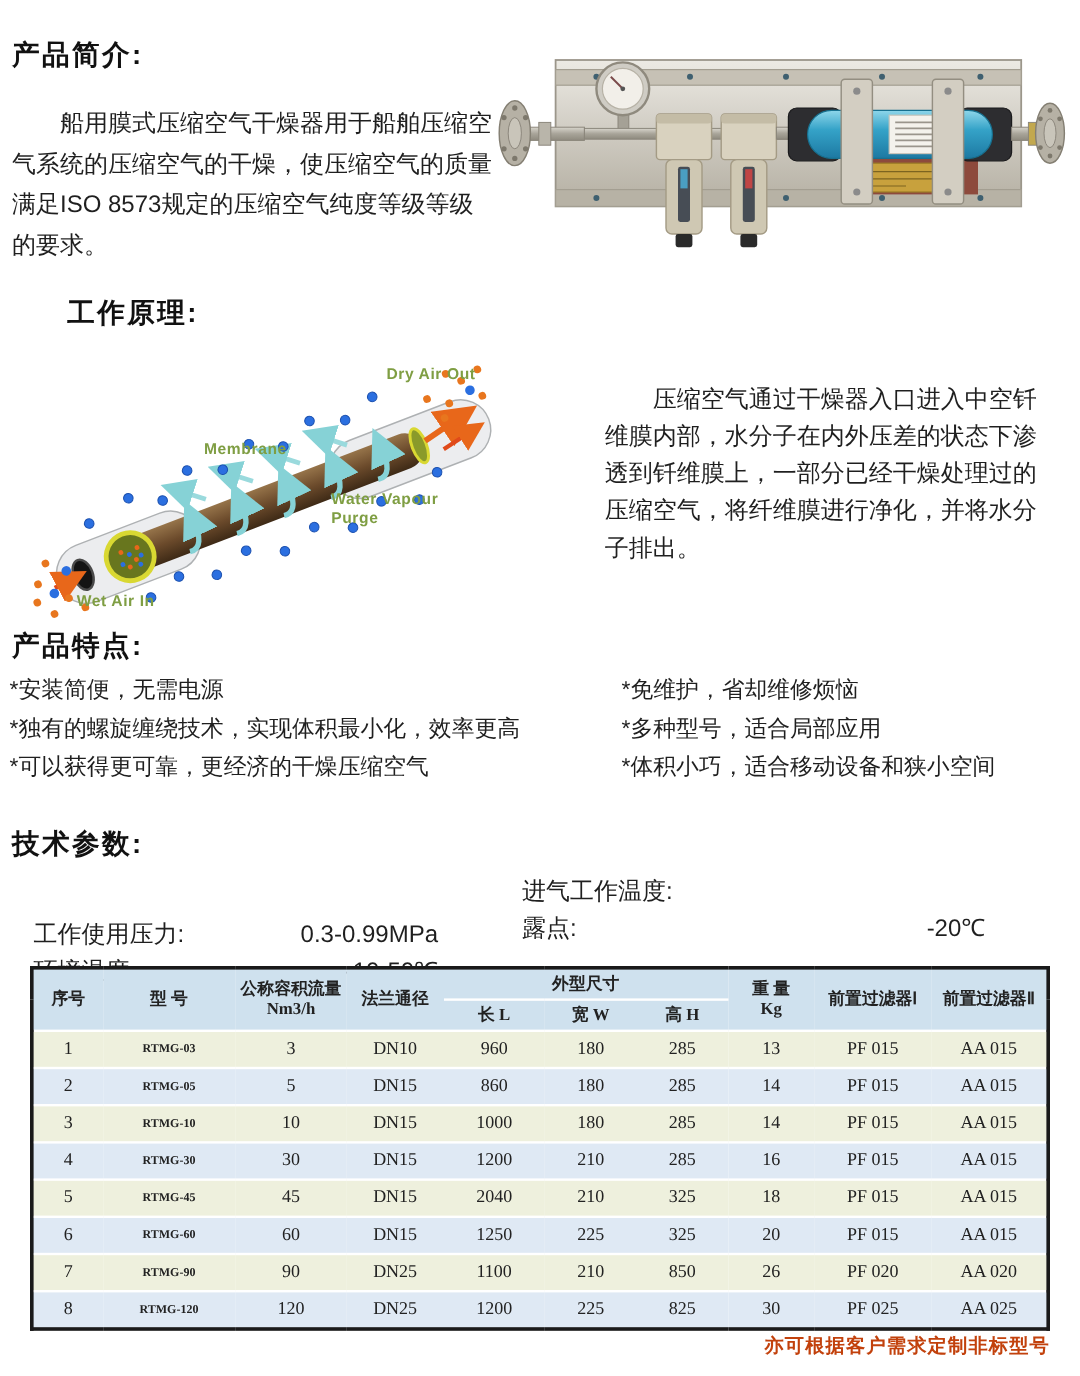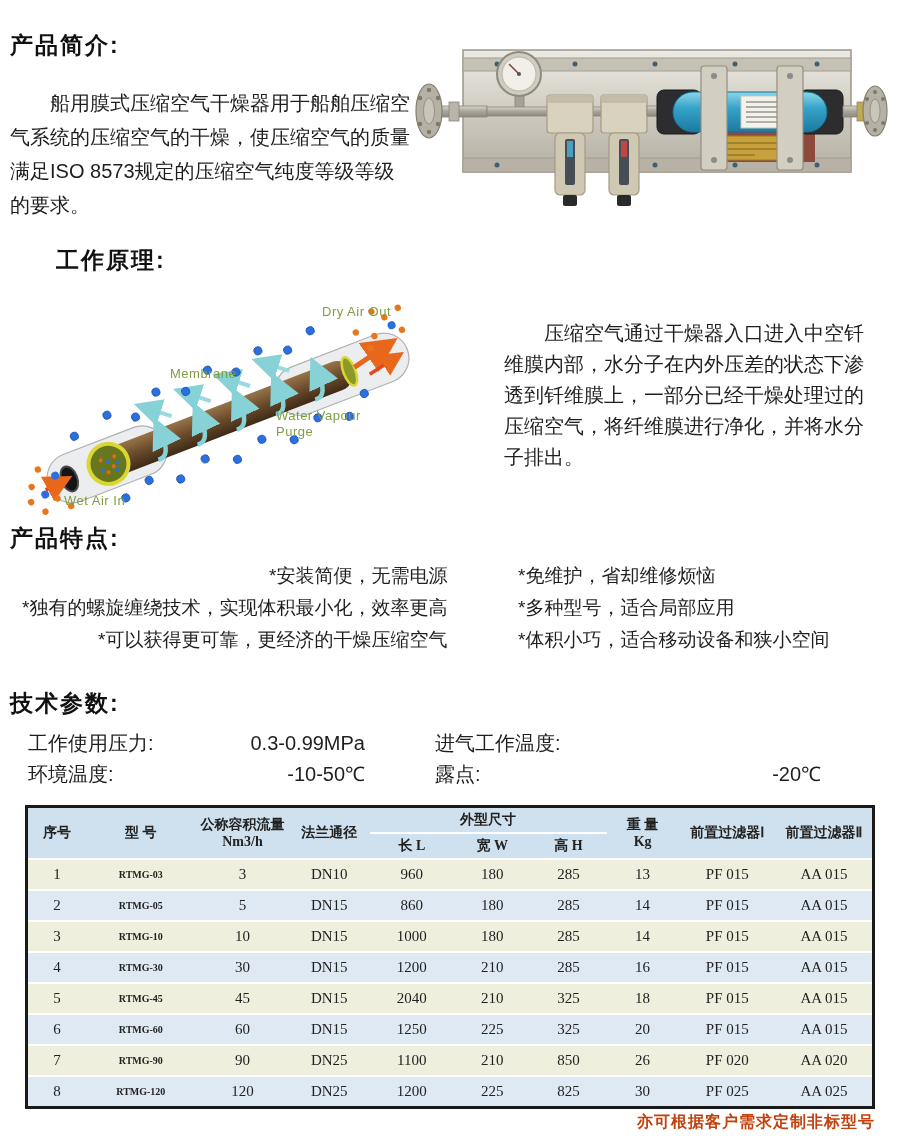--- a/index.html
+++ b/index.html
@@ -7,33 +7,33 @@
     position:relative;width:900px;height:1147px;background:#fff;overflow:hidden;
     font-family:"Liberation Sans",sans-serif;color:#1f1f1f;
   }
   .sec-heading{position:absolute;font-size:23px;font-weight:bold;letter-spacing:2px;color:#111;}
   #intro-heading{left:10px;top:30px;}
   #intro-text{position:absolute;left:10px;top:86px;width:404px;font-size:20px;line-height:34px;text-indent:2em;}
   #product-photo{position:absolute;left:405px;top:40px;width:490px;height:178px;}
   #principle-heading{left:10px;top:245px;margin-left:46px;}
   #diagram{position:absolute;left:20px;top:290px;width:420px;height:240px;}
   #diagram svg{position:absolute;left:0;top:0;width:100%;height:100%;}
-  .diagram-label{position:absolute;color:var(--diagram-label-green,#7f9e43);font-size:13px;font-weight:normal;letter-spacing:.5px;}
+  .diagram-label{position:absolute;color:var(--diagram-label-green,#7f9e43);font-size:13px;font-weight:bold;letter-spacing:.5px;}
   #lbl-dry{left:302px;top:14px;}
   #lbl-membrane{left:150px;top:76px;}
   #lbl-purge{left:256px;top:118px;width:112px;text-align:left;line-height:16px;}
   #lbl-wet{left:44px;top:203px;}
   #principle-text{position:absolute;left:504px;top:318px;width:368px;font-size:20px;line-height:31px;text-indent:2em;}
   #features-heading{left:10px;top:523px;}
   .feature-list{position:absolute;margin:0;padding:0;list-style:none;font-size:19px;line-height:32px;}
-  #features-left{left:22px;top:560px;text-align:right;}
+  #features-left{left:8px;top:560px;}
   #features-right{left:518px;top:560px;}
   #params-heading{left:10px;top:688px;}
   .param-col{position:absolute;top:728px;font-size:20px;line-height:31px;}
-  #params-left{left:28px;width:337px;}
+  #params-left{left:28px;width:337px;margin-top:36px;}
   #params-right{left:435px;width:386px;}
   .param-row{display:flex;justify-content:space-between;}
   .param-value{text-align:left;white-space:nowrap;}
 
   #spec-table{
     position:absolute;left:25px;top:805px;width:850px;border-collapse:collapse;
     font-family:"Liberation Serif",serif;border:3px solid var(--table-border,#1a1a1a);table-layout:fixed;
   }
   #spec-table th{
     background:var(--table-header-bg,#cfe1ee);font-size:14px;font-weight:bold;color:#222;

